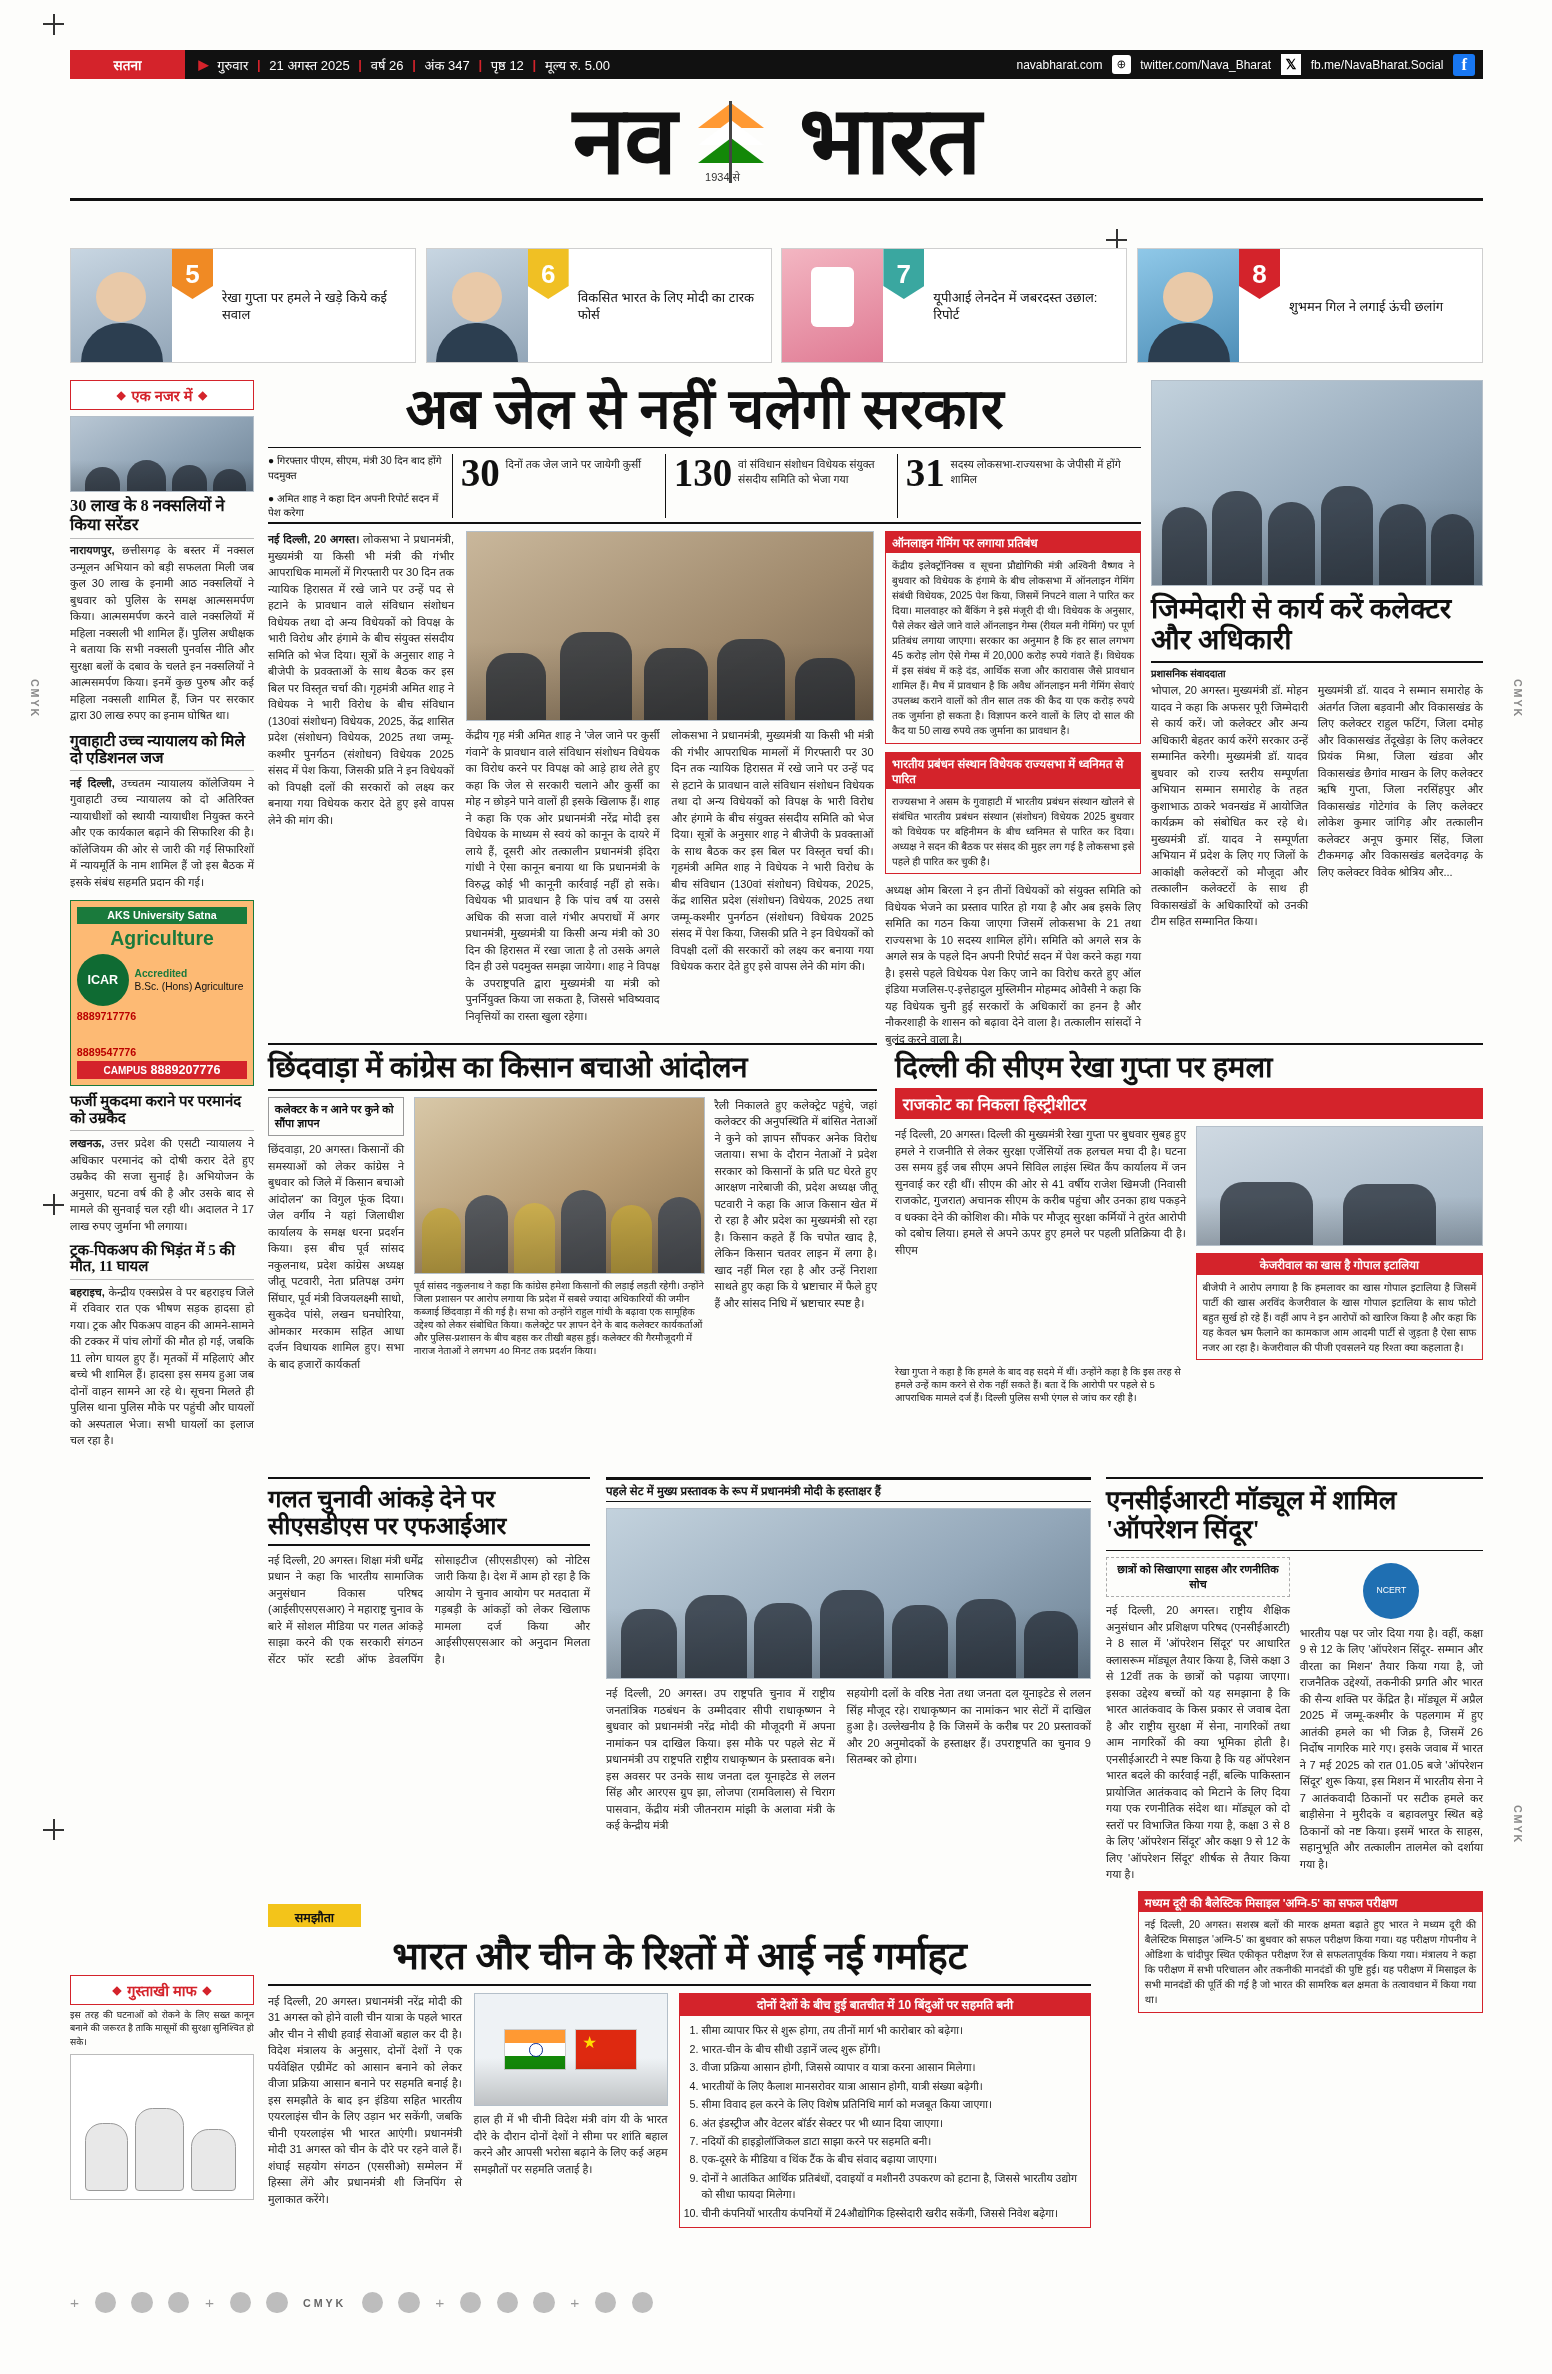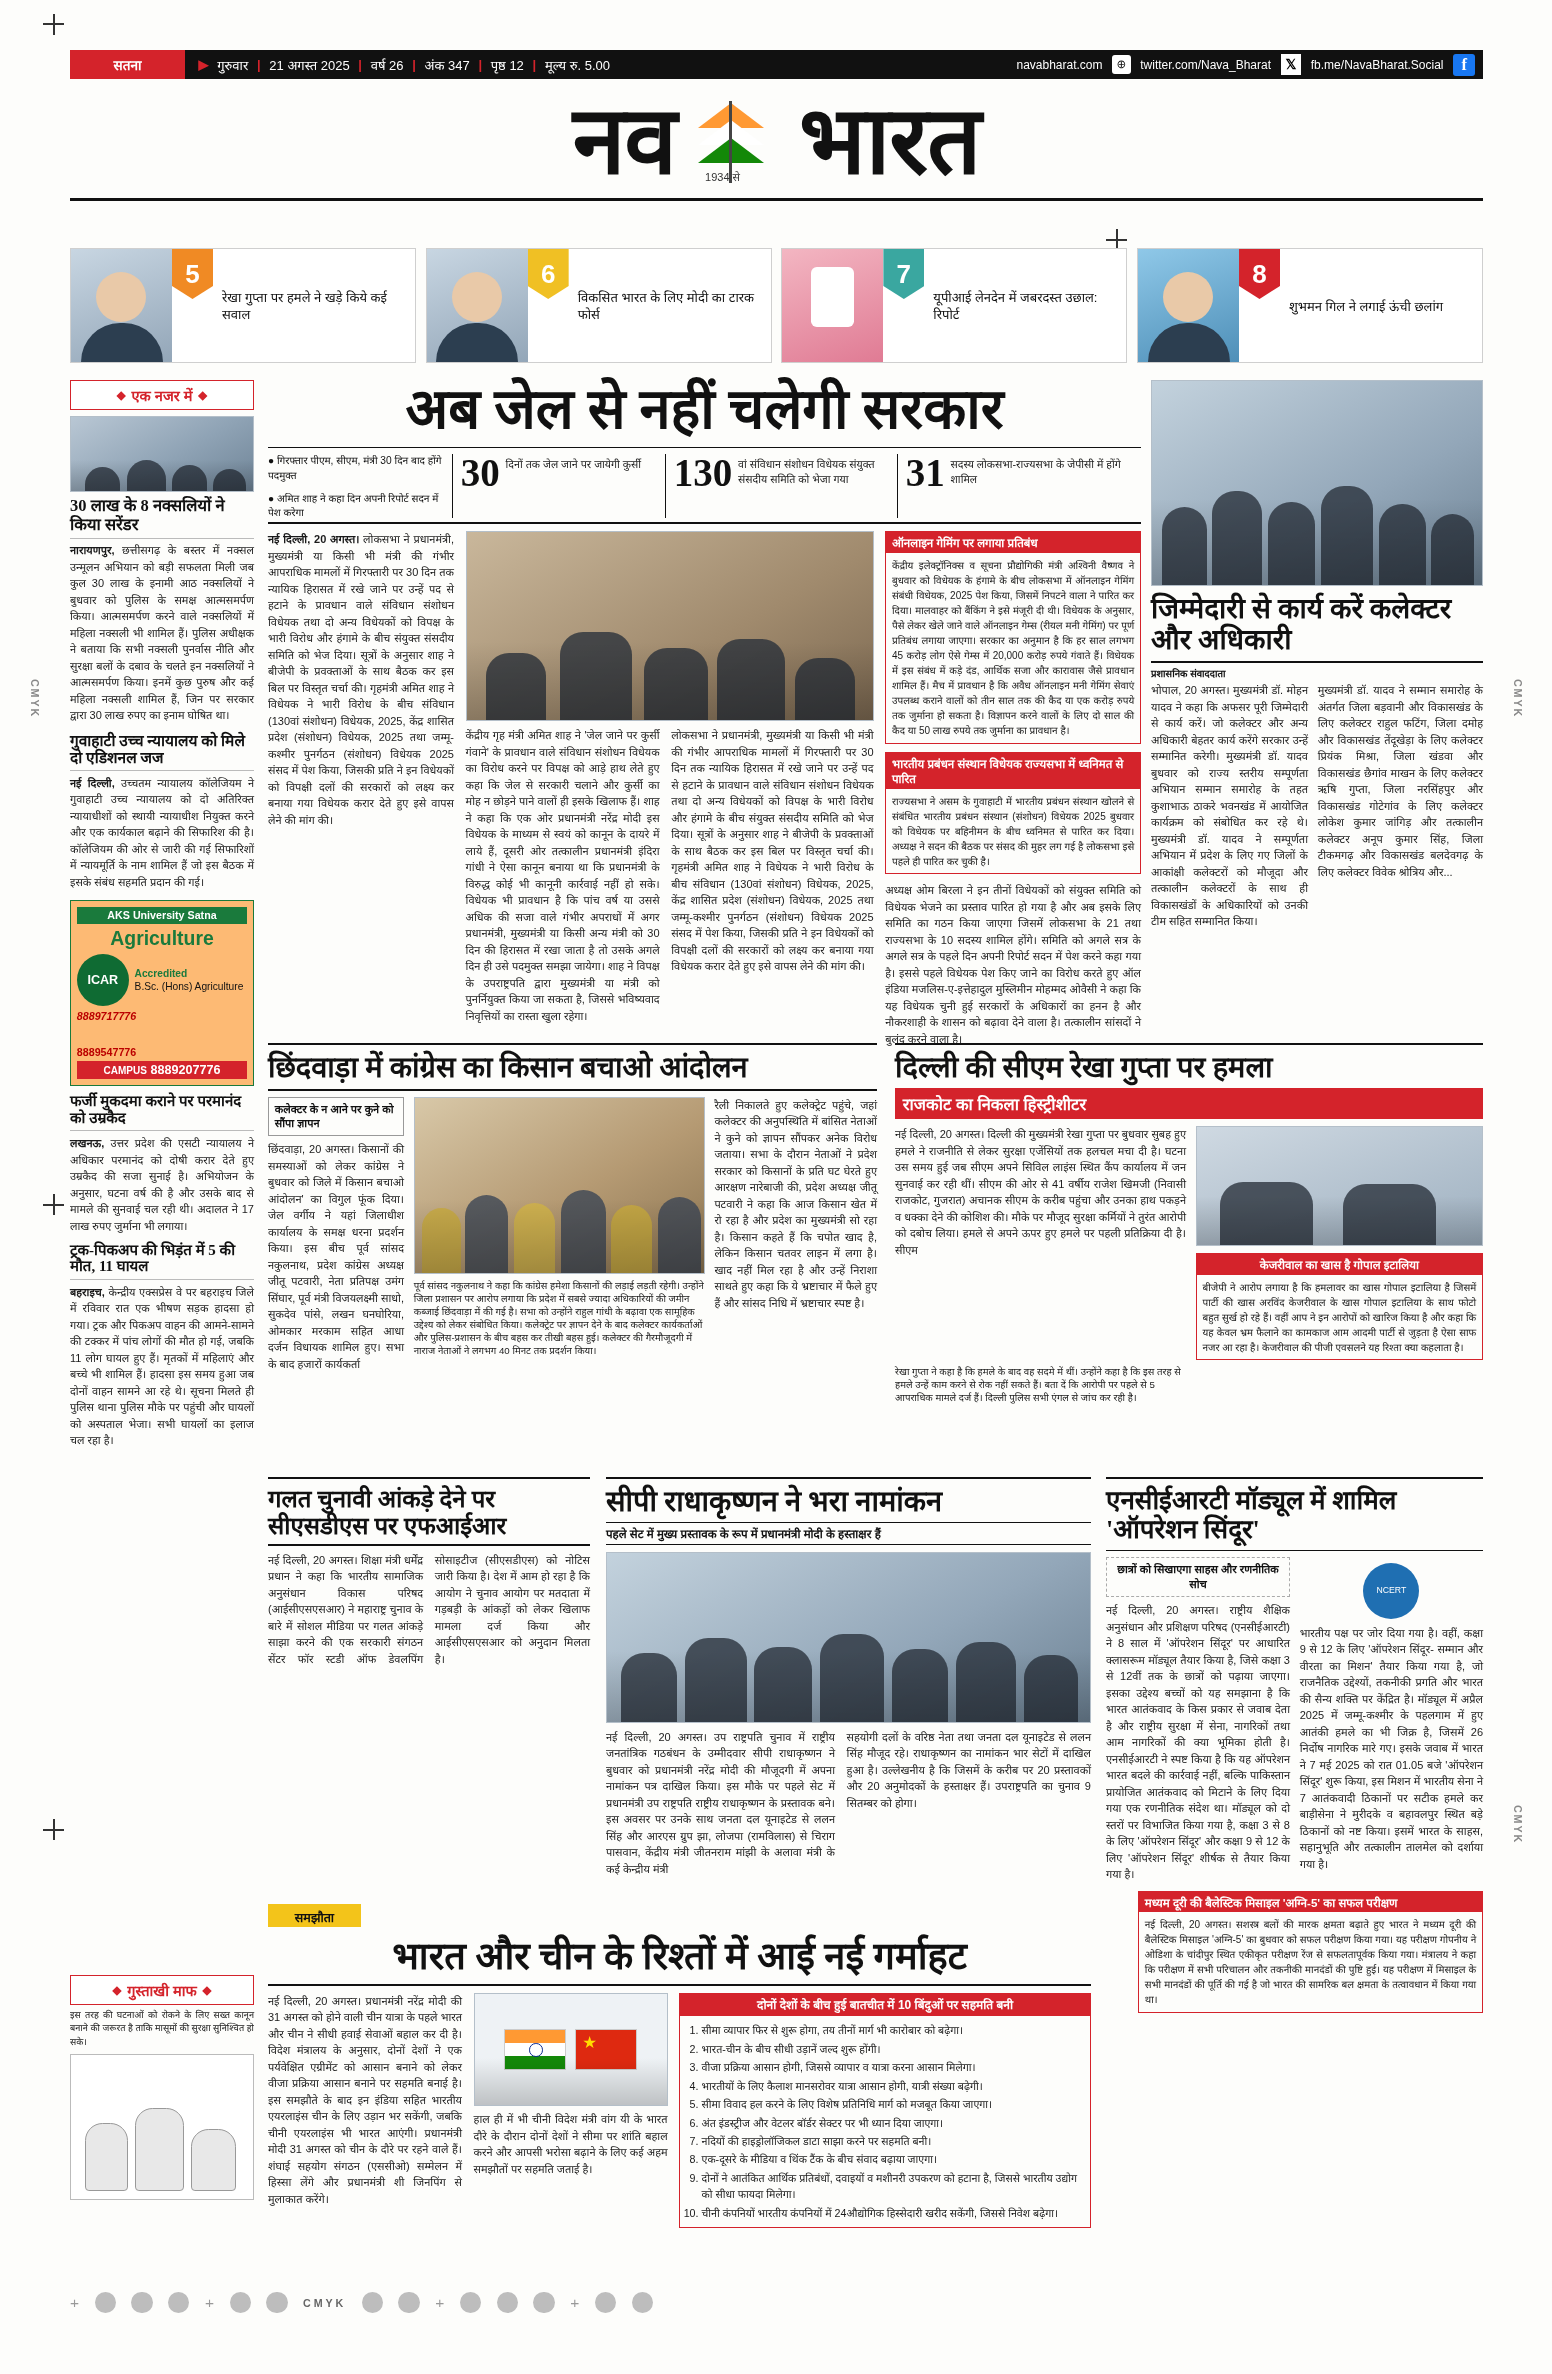--- a/index.html
+++ b/index.html
@@ -264,21 +264,21 @@
       <div style="display:flex;align-items:center;gap:5.8px;margin-top:3.9px;">
         <div class="icarlogo">
             <span>ICAR</span>
           </div>
         <div style="font-size:10.2px;line-height:1.3;">
           <div style="font-weight:bold;color:#1a7a3c;">Accredited</div>
           <div>B.Sc. (Hons) Agriculture</div>
         </div>
       </div>
       <div style="margin-top:3.9px;font-size:10.7px;font-weight:bold;color:#0c3;display:flex;flex-direction:column;gap:1px;">
-        <span style="color:#b00;font-style:italic;">8889717776</span>
+        <span style="color:#b00;">8889717776</span>
         <span style="color:#b00;margin-top:23px;">8889547776</span>
       </div>
       <div style="margin-top:2.9px;background:#d4232b;color:#fff;font-size:12.6px;font-weight:bold;text-align:center;padding:1.9px;">
         <span style="font-size:10px;">CAMPUS</span>
         <span>8889207776</span>
       </div>
     </div>
 
     <div class="hl" style="font-size:15px; margin:7.8px 0 3.9px;">फर्जी मुकदमा कराने पर परमानंद को उम्रकैद</div>
     <div class="thinrule" style="height:1px; margin-bottom:3.9px;"></div>
@@ -446,21 +446,20 @@
 
   <div style="position:absolute; left:268px; top:1477px; width:322px;">
     <div class="rule" style="height:1.9px;"></div>
     <div class="hl" style="font-size:24px; margin:6.8px 0 4.9px; line-height:1.12;">गलत चुनावी आंकड़े देने पर सीएसडीएस पर एफआईआर</div>
     <div class="rule" style="height:1.5px;"></div>
     <div class="body-txt" style="margin-top:5.8px; column-count:2; column-gap:11.6px;">नई दिल्ली, 20 अगस्त। शिक्षा मंत्री धर्मेंद्र प्रधान ने कहा कि भारतीय सामाजिक अनुसंधान विकास परिषद (आईसीएसएसआर) ने महाराष्ट्र चुनाव के बारे में सोशल मीडिया पर गलत आंकड़े साझा करने की एक सरकारी संगठन सेंटर फॉर स्टडी ऑफ डेवलपिंग सोसाइटीज (सीएसडीएस) को नोटिस जारी किया है। देश में आम हो रहा है कि आयोग ने चुनाव आयोग पर मतदाता में गड़बड़ी के आंकड़ों को लेकर खिलाफ मामला दर्ज किया और आईसीएसएसआर को अनुदान मिलता है।</div>
   </div>
 
   <div style="position:absolute; left:606px; top:1477px; width:485px;">
     <div class="rule" style="height:1.9px;"></div>
-    <div class="hl" style="font-size:29px; margin:6.8px 0 4.9px;">सीपी राधाकृष्णन ने भरा नामांकन</div>
     <div style="font-size:11.6px; font-weight:bold; border-top:1px solid #111; border-bottom:1px solid #111; padding:2.9px 0;">पहले सेट में मुख्य प्रस्तावक के रूप में प्रधानमंत्री मोदी के हस्ताक्षर हैं</div>
     <div class="photo stage" style="height:171px; margin-top:6.8px;">
       <div class="figs">
         <span style="left:13.6px;width:56px;height:66%"></span>
         <span style="left:78px;width:62px;height:80%"></span>
         <span style="left:147px;width:58px;height:72%"></span>
         <span style="left:213px;width:64px;height:84%"></span>
         <span style="left:285px;width:56px;height:70%"></span>
         <span style="left:349px;width:60px;height:76%"></span>
         <span style="left:417px;width:54px;height:64%"></span>

